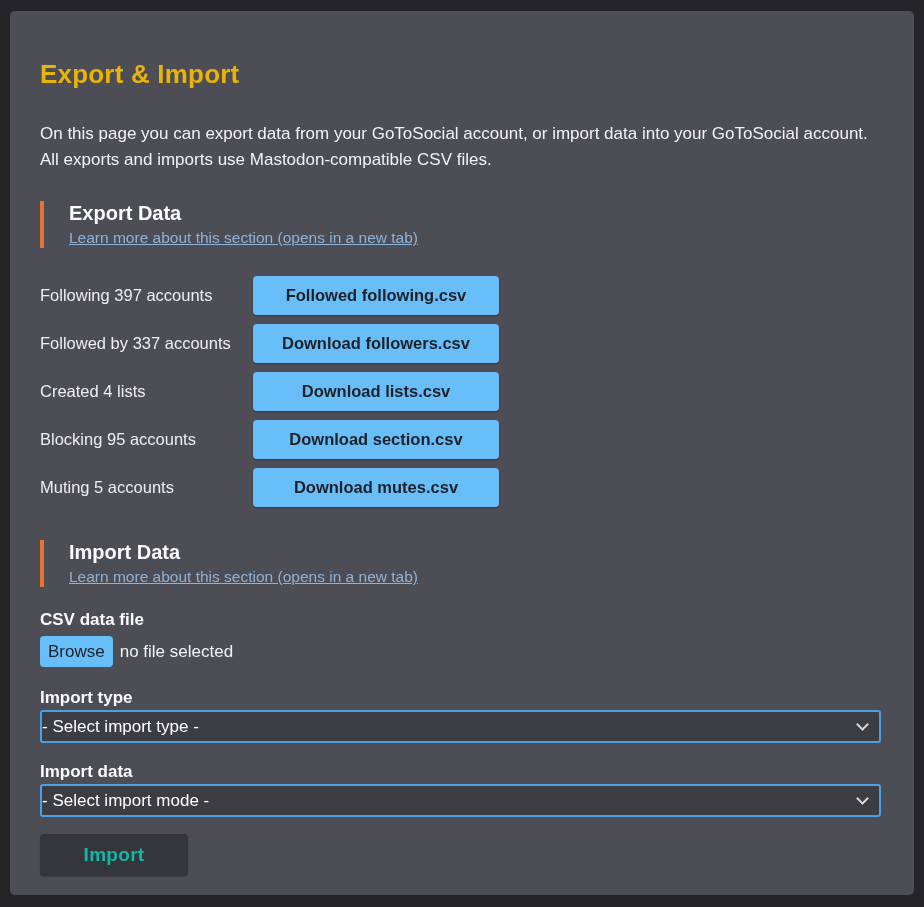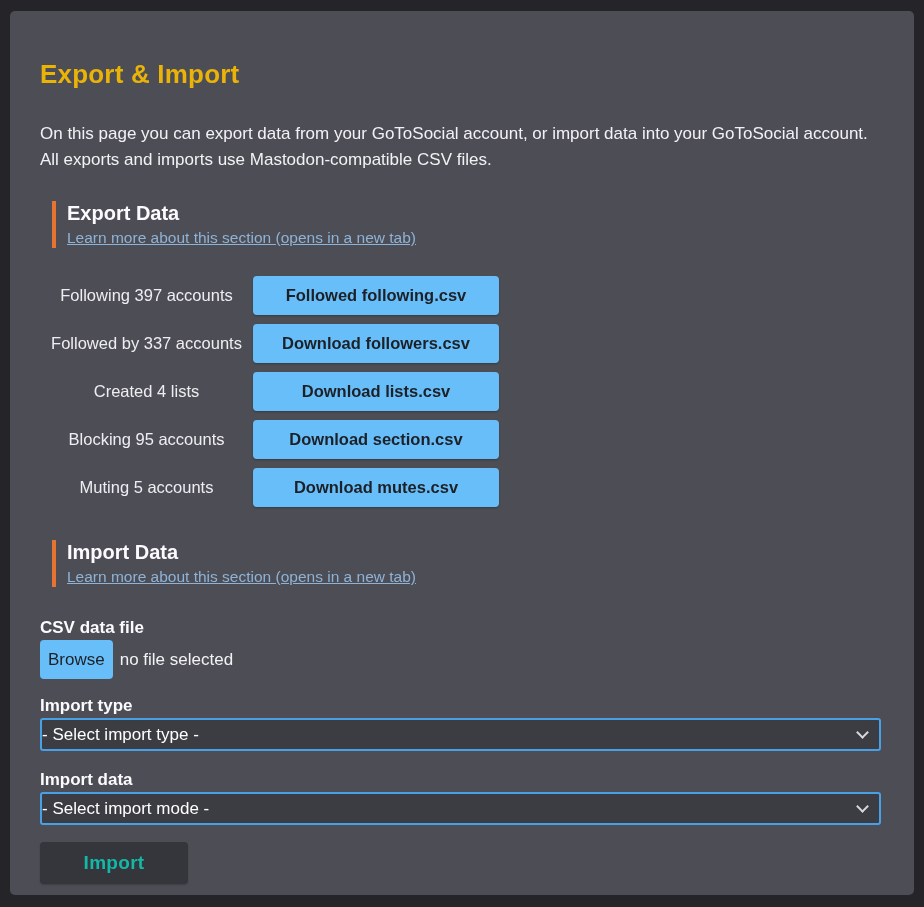--- a/index.html
+++ b/index.html
@@ -25,22 +25,21 @@
     letter-spacing: 0.2px;
   }
   p.page-desc {
     margin: 30px 0 0;
     font-size: 17px; line-height: 26px;
     color: #f2f2f6;
     max-width: 860px;
   }
   .section-header {
     border-left: 4px solid #e67332;
-    padding-left: 11px;
-    margin-left: 12px;
+    padding-left: 25px;
   }
   .section-header.export { margin-top: 28px; }
   .section-header.import { margin-top: 33px; }
   .section-header h2 {
     margin: 0; font-size: 20px; line-height: 24px;
     font-weight: bold; color: #fbfbff;
   }
   .section-header a.learn-link {
     display: inline-block;
     margin-top: 3px;
@@ -50,48 +49,48 @@
     cursor: pointer;
   }
   .export-rows {
     margin-top: 28px;
     display: grid;
     grid-template-columns: 213px 246px;
     row-gap: 9px;
     align-items: center;
   }
   .row-label {
-    font-size: 16.5px; color: #eeeef2; text-align: center;
+    font-size: 16.5px; color: #eeeef2;
   }
   button.dl-btn {
     width: 246px; height: 39px;
     background: #67bef9;
     color: #1d2026;
     border: none; border-radius: 4px;
     font-family: "Liberation Sans", sans-serif;
     font-size: 16.5px; font-weight: bold;
     cursor: pointer;
     box-shadow: 0 1px 2px rgba(0,0,0,0.25);
   }
   .field-label {
     display: block;
     font-size: 17px; line-height: 20px;
     font-weight: bold; color: #fbfbff;
   }
-  .field-label.csv  { margin-top: 31px; }
+  .field-label.csv  { margin-top: 23px; }
   .field-label.type { margin-top: 21px; }
   .field-label.mode { margin-top: 19px; }
   .file-row {
     margin-top: 6px;
     display: flex; align-items: center;
     height: 31px;
   }
   .browse-btn {
     display: inline-flex; align-items: center;
-    height: 39px; padding: 0 8px;
+    height: 31px; padding: 0 8px;
     background: #67bef9; color: #1d2026;
     border: none; border-radius: 4px;
     font-family: "Liberation Sans", sans-serif;
     font-size: 17px; cursor: pointer;
   }
   .file-status {
     margin-left: 7px;
     font-size: 17px; color: #f2f2f6;
   }
   .select-wrap {

